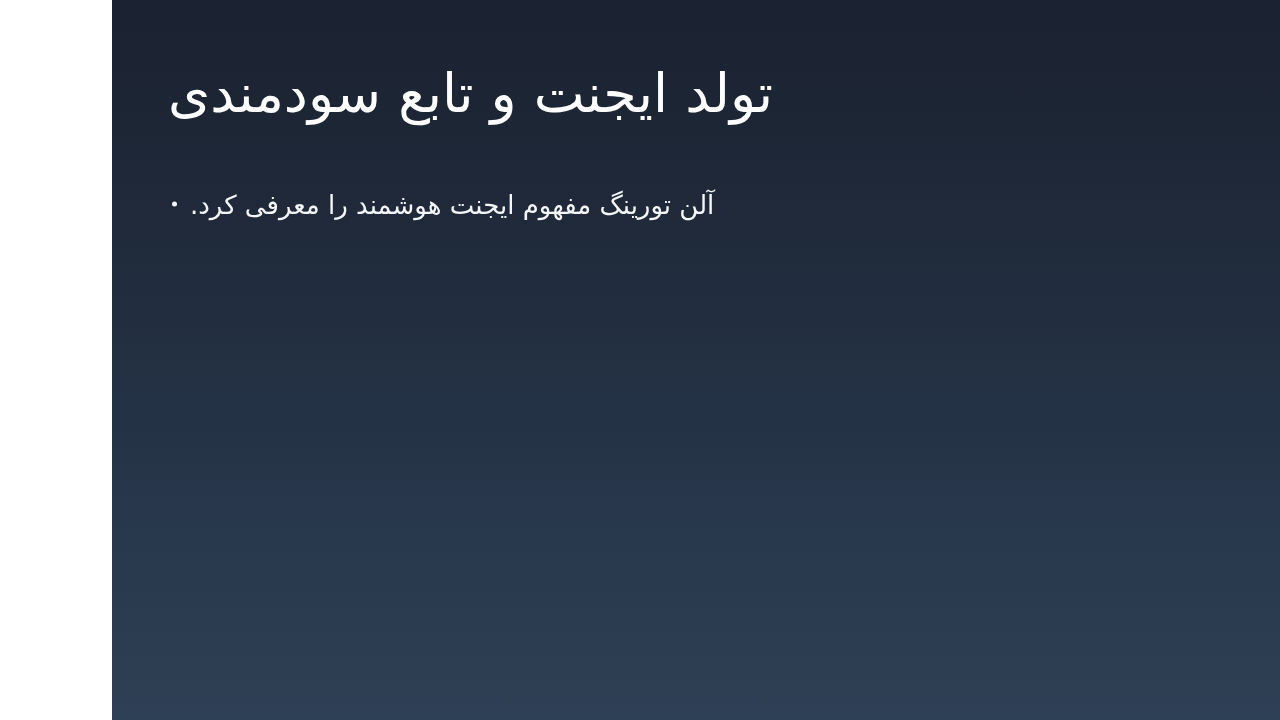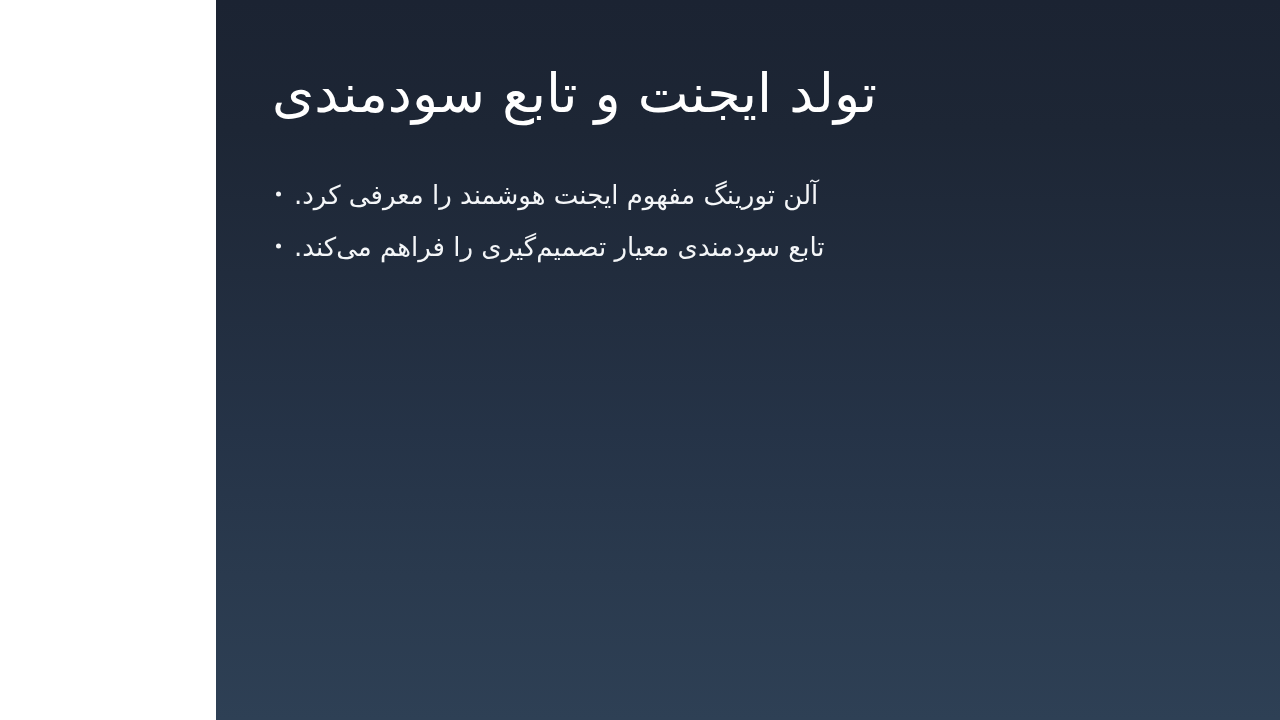--- a/index.html
+++ b/index.html
@@ -9,21 +9,21 @@
   }
   body {
     width: 1280px;
     height: 720px;
     overflow: hidden;
     font-family: "DejaVu Sans", "Liberation Sans", sans-serif;
   }
 
   .slide {
     position: relative;
-    width: 1064px;
+    width: 1168px;
     height: 720px;
     box-sizing: border-box;
     background: linear-gradient(to bottom,
                 #1b2332 0%,
                 #1d2635 18%,
                 #212c3d 38%,
                 #253347 60%,
                 #2a3a4e 80%,
                 #2e4055 100%);
     direction: rtl;
@@ -52,21 +52,21 @@
     unicode-bidi: plaintext;
     white-space: nowrap;
     width: 100%;
   }
 
   
   .body-block {
     position: absolute;
     left: 56px;
     right: 56px;
-    top: 168px;
+    top: 178px;
   }
   .bullet-list {
     margin: 0;
     padding: 0;
     list-style: none;
   }
   .bullet-item {
     position: relative;
     display: block;
     min-height: 52px;
@@ -109,23 +109,19 @@
 
   <div class="body-block">
     <ul class="bullet-list">
 
       <li class="bullet-item">
         <span class="dot"></span>
         <span class="bullet-text">آلن تورینگ مفهوم ایجنت هوشمند را معرفی کرد.</span>
       </li>
 
 
-      <li class="bullet-item">
-        <span class="dot"></span>
-        <span class="bullet-text">تابع سودمندی معیار تصمیم‌گیری را فراهم می‌کند.</span>
-      </li>
 
 
 
     </ul>
   </div>
 
 </div>
 
 </body></html>

